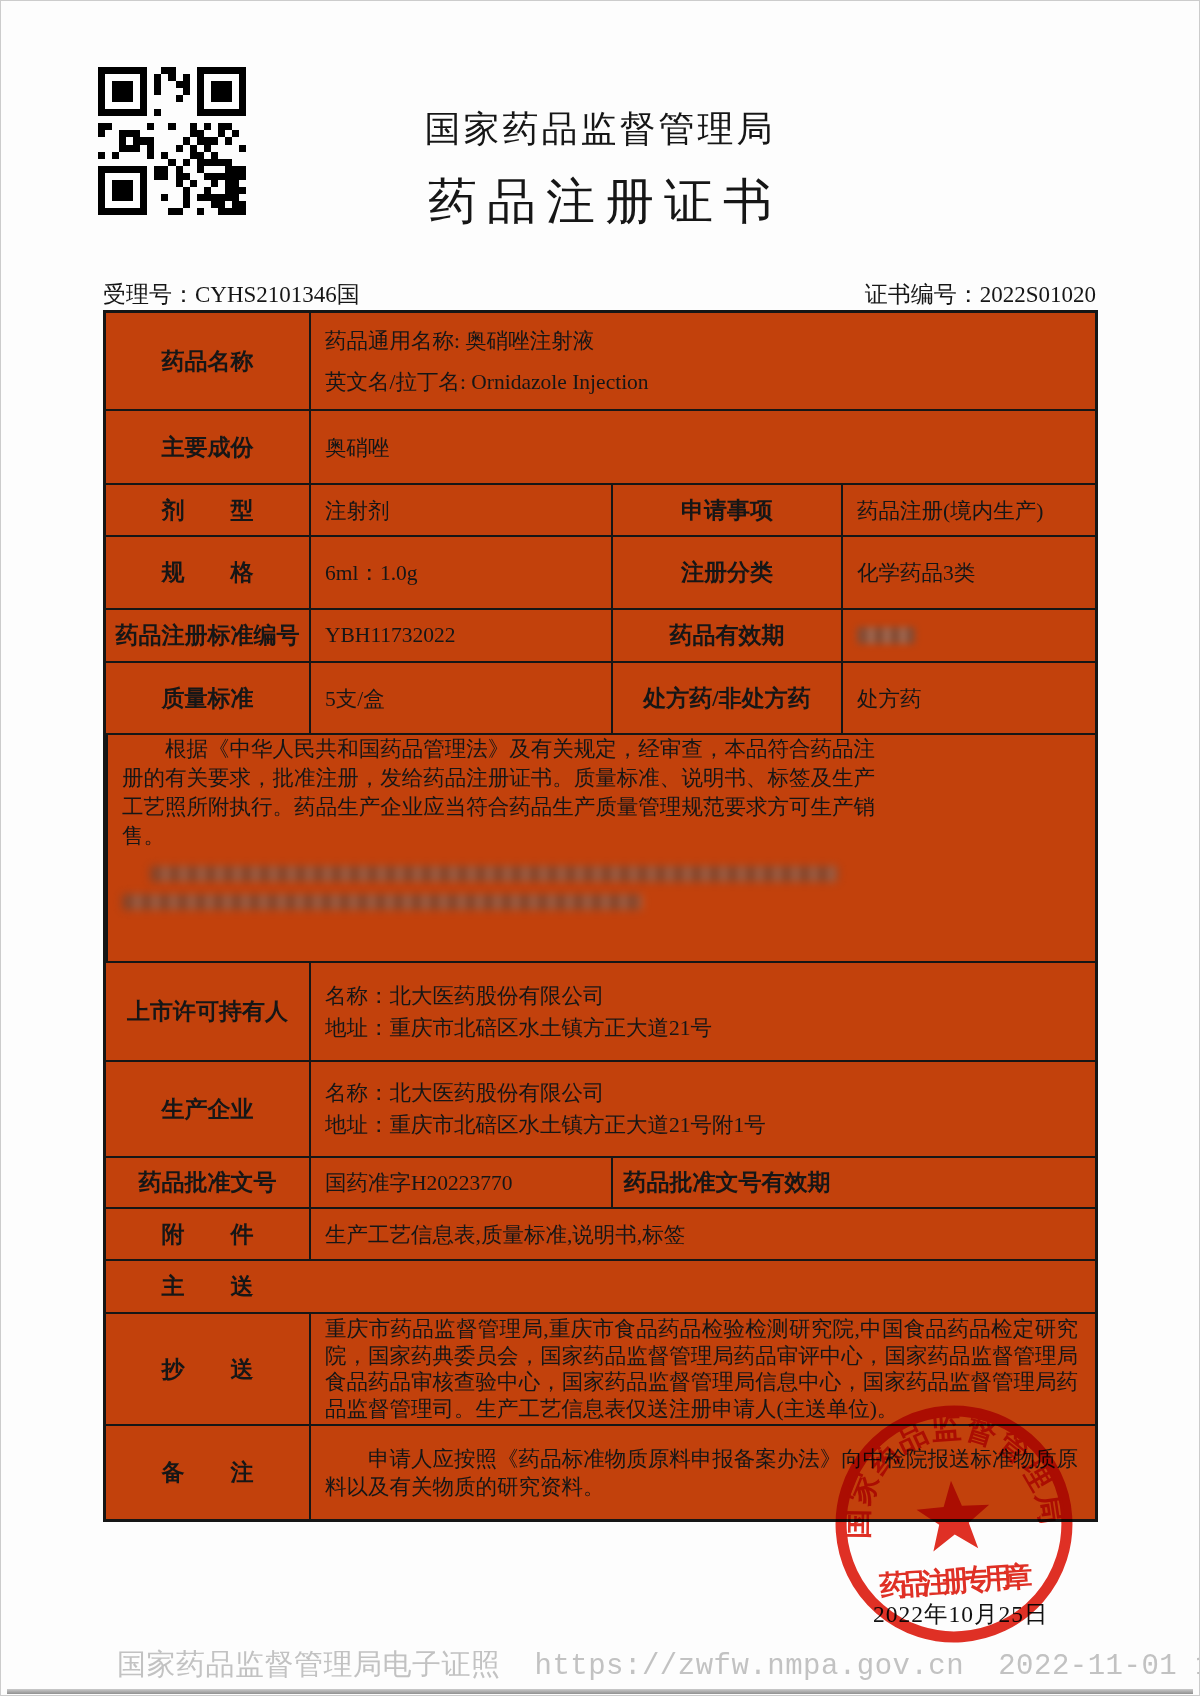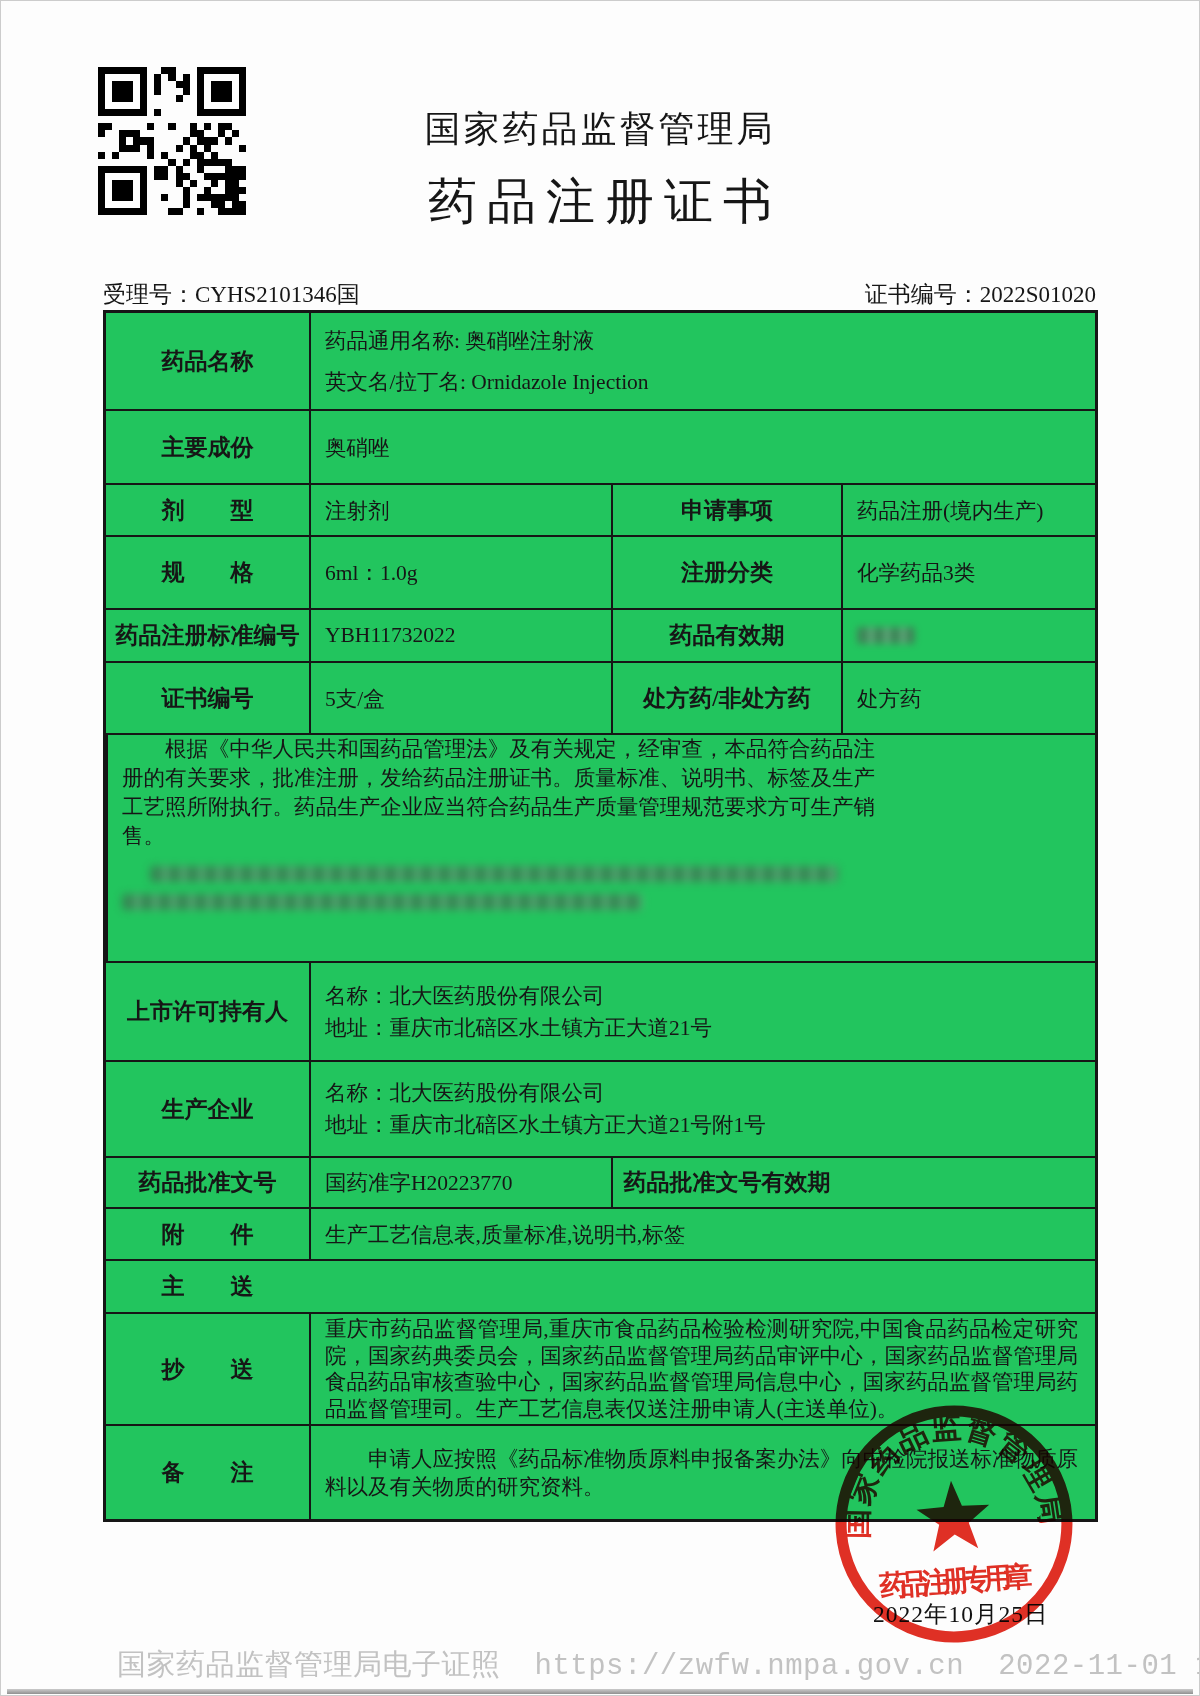--- a/index.html
+++ b/index.html
@@ -14,21 +14,21 @@
   
   .qr{position:absolute;left:96px;top:66px;width:150px;height:148px;}
   .agency-title{position:absolute;left:0;right:0;top:104px;text-align:center;
     font-size:36px;letter-spacing:3px;font-weight:500;}
   .cert-title{position:absolute;left:0;right:0;top:168px;text-align:center;
     font-size:49px;letter-spacing:10px;text-indent:10px;}
   .ref-line{position:absolute;left:102px;top:278px;width:995px;height:28px;font-size:23px;}
   .ref-left{position:absolute;left:0;top:0;}
   .ref-right{position:absolute;right:2px;top:0;}
   
-  .tbl{position:absolute;left:102px;top:309px;width:995px;border:3px solid #161616;box-sizing:border-box;background:#22c55e;}
+  .tbl{position:absolute;left:102px;top:309px;width:995px;border:3px solid #161616;box-sizing:border-box;background:#c2410c;}
   .row{display:flex;box-sizing:border-box;}
   .row + .row{border-top:2px solid #161616;}
   .cell{box-sizing:border-box;min-width:0;}
   .c-label{width:203px;display:flex;align-items:center;justify-content:center;
     font-weight:bold;font-size:23px;text-align:center;white-space:pre;}
   .c-wide{width:786px;border-left:2px solid #161616;display:flex;flex-direction:column;
     justify-content:center;font-size:21.5px;padding:0 17px 0 14px;}
   .c-v1{width:302px;border-left:2px solid #161616;display:flex;align-items:center;
     font-size:21.5px;padding-left:14px;}
   .c-l2{width:230px;border-left:2px solid #161616;display:flex;align-items:center;justify-content:center;
@@ -227,21 +227,21 @@
     <div class="row h53">
       <div class="cell c-label">药品注册标准编号</div>
       <div class="cell c-v1">YBH11732022</div>
       <div class="cell c-l2">药品有效期</div>
       <div class="cell c-v2">
         <div class="redact-blob"></div>
       </div>
     </div>
 
     <div class="row h72">
-      <div class="cell c-label">证书编号</div>
+      <div class="cell c-label">质量标准</div>
       <div class="cell c-v1">5支/盒</div>
       <div class="cell c-l2">处方药/非处方药</div>
       <div class="cell c-v2">处方药</div>
     </div>
 
     <div class="row h228">
       <div class="cell c-wide conclusion-cell">
         <p class="para">根据《中华人民共和国药品管理法》及有关规定，经审查，本品符合药品注册的有关要求，批准注册，发给药品注册证书。质量标准、说明书、标签及生产工艺照所附执行。药品生产企业应当符合药品生产质量管理规范要求方可生产销售。</p>
         <div class="redact-bar redact-1"></div>
         <div class="redact-bar redact-2"></div>

